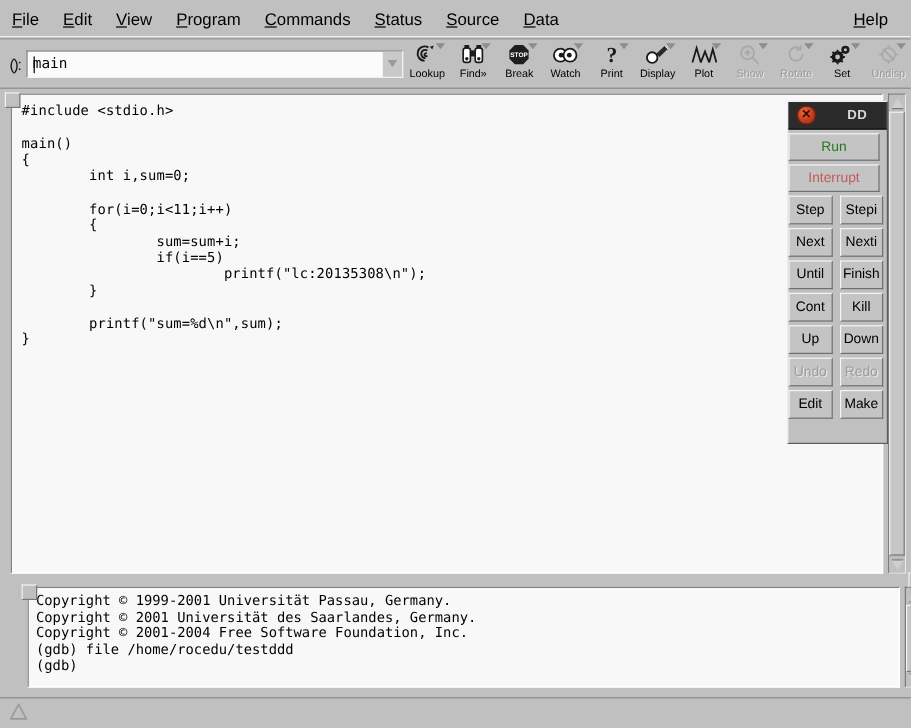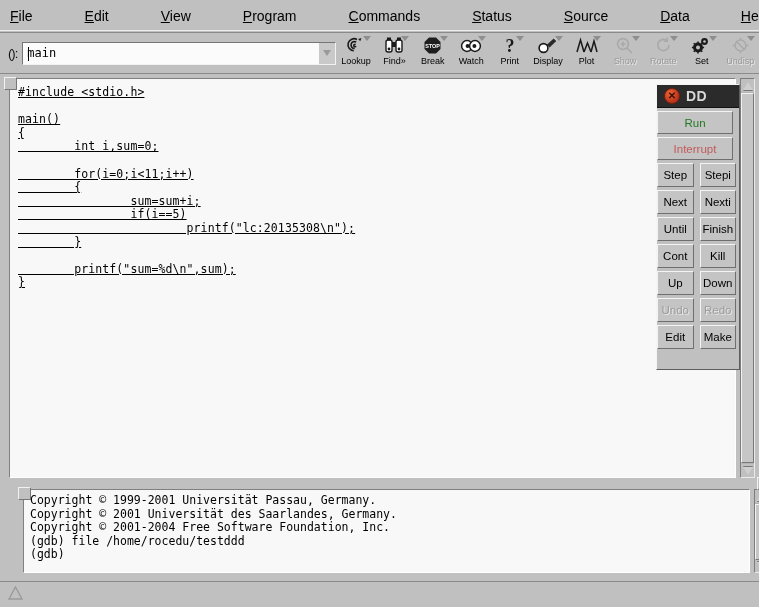--- a/index.html
+++ b/index.html
@@ -16,21 +16,21 @@
     box-sizing: border-box;
   }
   .in  { border-top:1px solid #767676; border-left:1px solid #767676;
          border-right:1px solid #f2f2f2; border-bottom:1px solid #f2f2f2;justify-content:center; }
 
   
   #menubar {
     position:absolute; left:0; top:0; width:759px; height:32px;
     background:#c0c0c0;
     border-bottom:1px solid #8a8a8a;
-    display:flex; align-items:center;gap:32px;
+    display:flex; align-items:center;
   }
   #menubar::after{content:"";position:absolute;left:0;bottom:1px;width:759px;height:1px;background:#ededed;}
   .menu-item {
     font-size:14px; color:#000; padding:4px 9px; margin:0 1px;
     cursor:default; white-space:nowrap; line-height:16px;
   }
   .menu-item .mn { text-decoration:underline; }
   #menu-help { margin-left:auto; margin-right:10px; }
 
   
@@ -77,21 +77,20 @@
   #source-outer {
     position:absolute; left:4px; top:76px; width:751px; height:406px;
     box-sizing:border-box; background:#c0c0c0;
   }
   #source-pane {
     position:absolute; left:5px; top:2px; width:727px; height:400px;
     background:#f8f8f8; box-sizing:border-box;
     border-top:1px solid #808080; border-left:1px solid #808080;
     border-right:1px solid #ffffff; border-bottom:1px solid #ffffff;
     overflow:hidden;
-    text-decoration:underline;
   }
   #code {
     font-family:"DejaVu Sans Mono","Liberation Mono",monospace;
     font-size:11.5px; line-height:13.6px; color:#000;
     white-space:pre; padding:7px 0 0 8px; margin:0;
     letter-spacing:0.1px;
   }
 
   
   .sb-v { position:absolute; width:15px; background:#c0c0c0; }
@@ -122,21 +121,21 @@
     border-bottom:1px solid #111;
   }
   #cmd-close {
     width:14px; height:14px; border-radius:50%;
     background:radial-gradient(circle at 35% 30%, #e8663a, #b8331a 70%);
     border:1px solid #7d1f0c; display:flex; align-items:center; justify-content:center;
     margin-left:4px;
   }
   #cmd-close .x { color:#3a0d03; font-size:10px; line-height:10px; font-weight:bold; }
   #cmd-title {
-    color:#d8d8d8; font-size:14px; font-weight:bold; margin-left:6px;
+    color:#d8d8d8; font-size:11px; font-weight:bold; margin-left:26px;
     letter-spacing:0.5px; overflow:hidden; white-space:nowrap;
   }
   #cmd-body { padding:3px 3px 0 0; }
   .cbtn {
     background:#c4c4c4; box-sizing:border-box;
     border-top:1px solid #f4f4f4; border-left:1px solid #f4f4f4;
     border-right:1px solid #6f6f6f; border-bottom:1px solid #6f6f6f;
     font-size:11.5px; color:#000; text-align:center;
     display:flex; align-items:center; justify-content:center;
     cursor:default; user-select:none;

